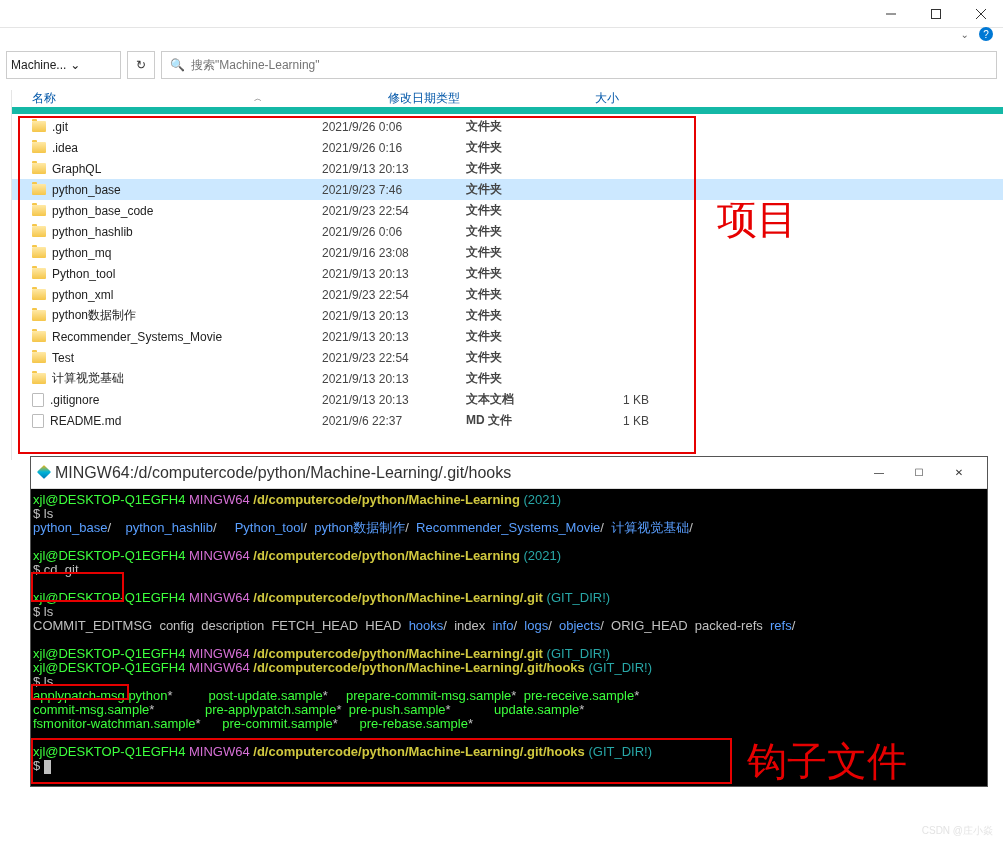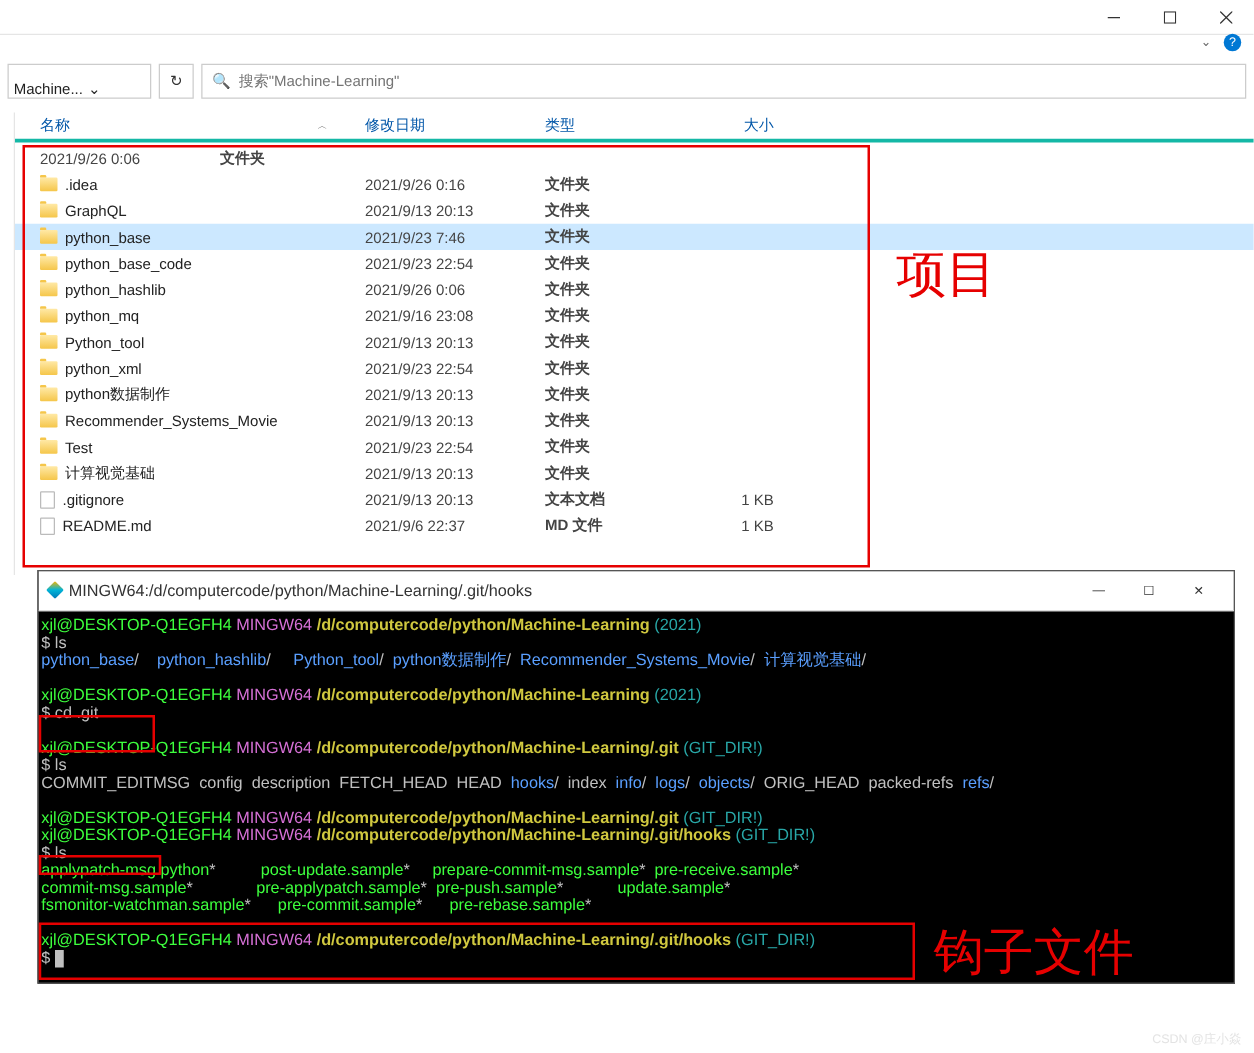--- a/index.html
+++ b/index.html
@@ -8,59 +8,59 @@
 
 .explorer-titlebar { height: 28px; display: flex; justify-content: flex-end; align-items: center; background: #fff; border-bottom: 1px solid #e5e5e5; }
 .win-btn { width: 45px; height: 28px; display: flex; align-items: center; justify-content: center; color: #333; font-size: 10px; }
 .win-btn svg { width: 10px; height: 10px; }
 
 .ribbon-strip { height: 12px; display: flex; justify-content: flex-end; align-items: center; padding-right: 10px; gap: 10px; }
 .ribbon-strip .chev { font-size: 10px; color: #666; }
 .help-icon { width: 14px; height: 14px; border-radius: 50%; background: #0078d4; color: #fff; font-size: 10px; display: flex; align-items: center; justify-content: center; }
 
 .toolbar { display: flex; align-items: center; padding: 4px 6px; gap: 6px; height: 50px; }
-.breadcrumb-box { display: flex; align-items: flex-end; border: 1px solid #ccc; height: 28px; padding: 0 4px; flex: 0 0 115px; }
+.breadcrumb-box { display: flex; align-items: center; border: 1px solid #ccc; height: 28px; padding: 0 4px; flex: 0 0 115px; }
 .breadcrumb-box span { font-size: 12px; color: #222; overflow: hidden; text-overflow: ellipsis; white-space: nowrap; }
 .breadcrumb-chev { font-size: 8px; color: #666; padding: 0 4px; }
 .refresh-btn { width: 28px; height: 28px; border: 1px solid #ccc; display: flex; align-items: center; justify-content: center; font-size: 12px; color: #333; }
 .search-box { flex: 1; height: 28px; border: 1px solid #ccc; display: flex; align-items: center; padding: 0 8px; gap: 6px; }
 .search-box .sicon { color: #666; font-size: 12px; }
 .search-box input { border: none; outline: none; font-size: 12px; flex: 1; color: #888; background: transparent; }
 
 .file-area { display: flex; height: 370px; }
 .sidebar-stub { width: 12px; border-right: 1px solid #e5e5e5; }
 .file-list { flex: 1; position: relative; }
 
-.headers { display: flex; height: 24px; border-bottom: 3px solid #14b8a6; font-size: 12px; color: #0056a8; padding-left: 20px; align-items: center; }
+.headers { display: flex; height: 24px; border-bottom: 7px solid #14b8a6; font-size: 12px; color: #0056a8; padding-left: 20px; align-items: center; }
 .hcol-name { width: 260px; display: flex; justify-content: space-between; align-items: center; padding-right: 30px; }
 .hcol-name .sort { font-size: 8px; color: #666; }
-.hcol-date { width: 144px; }
+.hcol-date { width: 144px; text-align: right; }
 .hcol-type { width: 115px; }
 .hcol-size { width: 78px; text-align: right; padding-right: 10px; }
 
 .file-rows { padding-top: 2px; }
 .file-row { display: flex; height: 21px; align-items: center; padding-left: 20px; font-size: 12px; color: #222; }
 .file-row.selected { background: #cce8ff; }
 .fcol-name { width: 260px; display: flex; align-items: center; gap: 6px; }
 .folder-ico { width: 14px; height: 11px; background: linear-gradient(#ffe9a6, #f5c64a); border-radius: 1px; position: relative; }
 .folder-ico::before { content: ''; position: absolute; top: -2px; left: 0; width: 5px; height: 2px; background: #f5c64a; border-radius: 1px 1px 0 0; }
 .file-ico { width: 12px; height: 14px; background: #fff; border: 1px solid #bbb; border-radius: 1px; position: relative; }
-.fcol-date { width: 144px; color: #444; }
+.fcol-date { width: 144px; color: #444; margin-left: 30px; }
 .fcol-type { width: 115px; color: #444; font-weight: bold; }
 .fcol-size { width: 78px; text-align: right; padding-right: 10px; color: #444; }
 
 .red-box { position: absolute; border: 2px solid #e60000; pointer-events: none; }
 .red-label { position: absolute; color: #e60000; font-size: 40px; font-family: "SimSun", serif; }
 
 
 .terminal-window { position: absolute; left: 30px; top: 456px; width: 958px; background: #000; border: 1px solid #555; }
 .term-titlebar { height: 32px; background: #fff; display: flex; align-items: center; padding: 0 8px; border-bottom: 1px solid #ddd; }
 .term-icon { margin-right: 6px; font-size: 12px; }
 .diamond { display: inline-block; width: 10px; height: 10px; transform: rotate(45deg); background: linear-gradient(135deg, #f7b500, #00b4d8, #0077b6); border-radius: 1px; }
-.term-title { font-size: 13px; color: #333; flex: 1; }
+.term-title { font-size: 16px; color: #333; flex: 1; }
 .term-btn { width: 40px; height: 30px; display: flex; align-items: center; justify-content: center; font-size: 10px; color: #333; }
 
 .term-body { padding: 4px 2px 12px; font-family: "Consolas", monospace; font-size: 13px; line-height: 14px; position: relative; }
 .tline { white-space: pre; }
 .pg { color: #3dff3d; }
 .pp { color: #d670d6; }
 .py { color: #d0c83f; font-weight: bold; }
 .pw { color: #c0c0c0; }
 .pc { color: #28a7a7; }
 .pb { color: #5a9fff; }
@@ -114,20 +114,24 @@
       <div class="hcol-name">
           <span>名称</span>
           <span class="sort">︿</span>
         </div>
       <div class="hcol-date">修改日期</div>
       <div class="hcol-type">类型</div>
       <div class="hcol-size">大小</div>
     </div>
     <div class="file-rows" id="file-rows">
         <div class="file-row">
+          <div class="fcol-name">
+            <span class="folder-ico"></span>
+            <span>.git</span>
+          </div>
           <div class="fcol-date">2021/9/26 0:06</div>
           <div class="fcol-type">文件夹</div>
           <div class="fcol-size"></div>
         </div>
         <div class="file-row">
           <div class="fcol-name">
             <span class="folder-ico"></span>
             <span>.idea</span>
           </div>
           <div class="fcol-date">2021/9/26 0:16</div>

